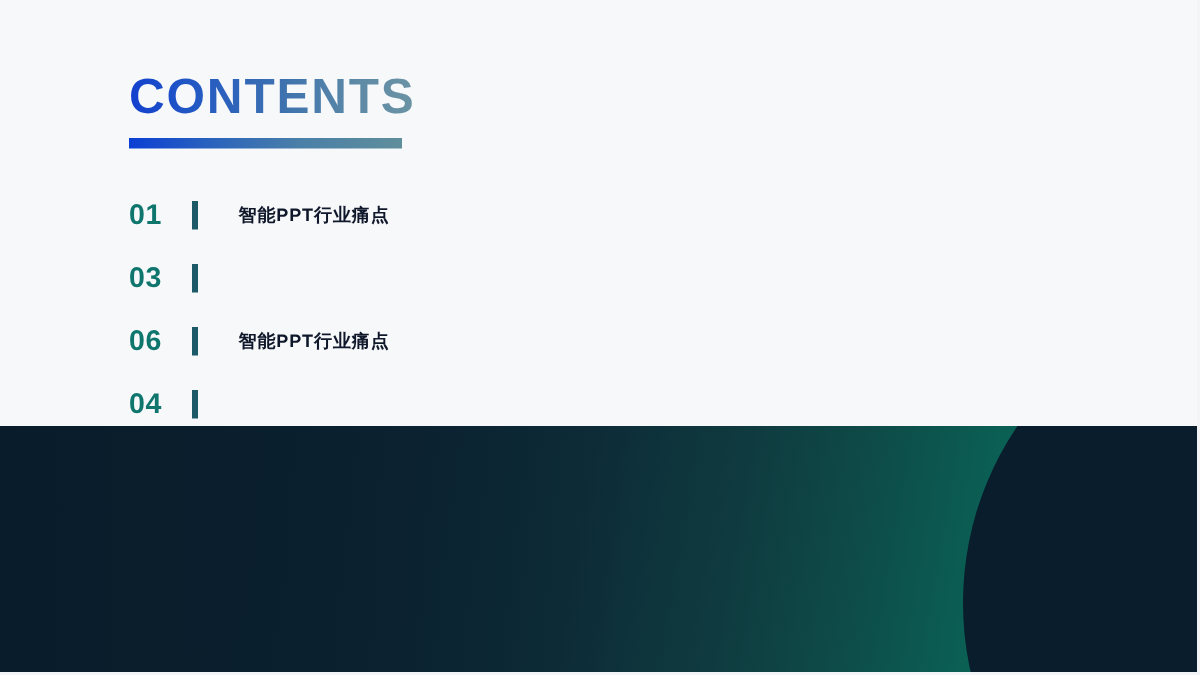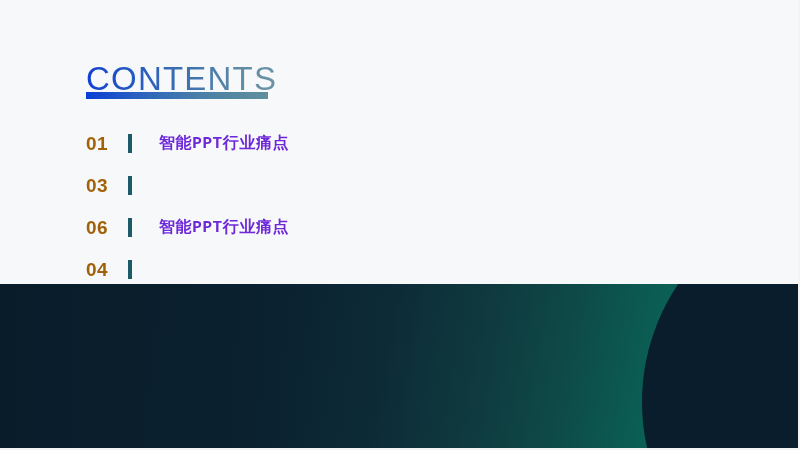--- a/index.html
+++ b/index.html
@@ -23,23 +23,23 @@
     top: 0;
     width: 800px;
     height: 284px;
     background: #f7f8fa;
   }
 
   
   .title {
     position: absolute;
     left: 86px;
-    top: 59px;
+    top: 44px;
     font-size: 33px;
-    font-weight: normal;
+    font-weight: bold;
     letter-spacing: 1.2px;
     line-height: 40px;
     background: linear-gradient(90deg, #1340cf 0%, #2258c4 22%, #3f73ae 55%, #5e8aa6 80%, #6b93a4 100%);
     -webkit-background-clip: text;
     background-clip: text;
     color: transparent;
     -webkit-text-fill-color: transparent;
     white-space: nowrap;
   }
 
@@ -63,39 +63,38 @@
   .toc-row {
     position: relative;
     height: 42px;
     display: flex;
     align-items: center;
   }
   .toc-num {
     width: 42px;
     font-size: 19px;
     font-weight: bold;
-    color: #a16207;
+    color: #0f766e;
     letter-spacing: 0.5px;
     line-height: 1;
   }
   .toc-divider {
     width: 4px;
     height: 19px;
     background: #1b5a66;
     margin-left: 0px;
     margin-right: 27px;
     flex: none;
   }
   .toc-label {
-    font-size: 16px;
+    font-size: 12px;
     font-weight: bold;
-    color: #6d28d9;
+    color: #0f172a;
     letter-spacing: 0.6px;
     white-space: nowrap;
-    font-family: Liberation Mono, monospace;
   }
 
   
   .bottom-band {
     position: absolute;
     left: 0;
     top: 284px;
     width: 800px;
     height: 166px;
     background: linear-gradient(100deg,

